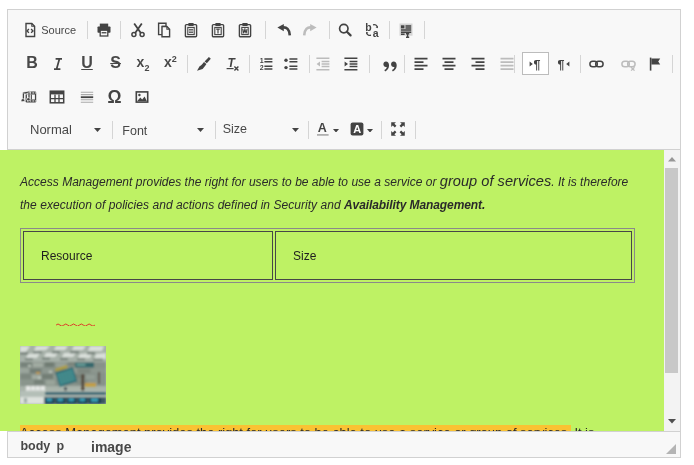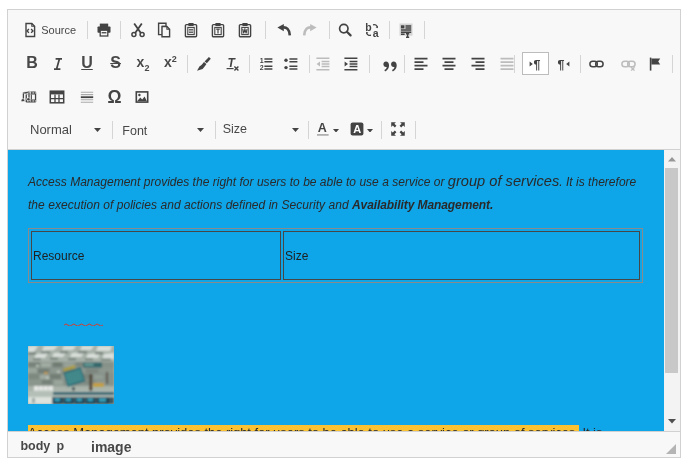--- a/index.html
+++ b/index.html
@@ -1,24 +1,24 @@
 <!DOCTYPE html>
 <html><head><meta charset="utf-8"><style>
 html,body{margin:0;padding:0;width:694px;height:465px;background:#fff;overflow:hidden;}
 *{box-sizing:border-box;font-family:"Liberation Sans",sans-serif;}
 #editor{position:absolute;left:7px;top:9px;width:674px;height:449px;border:1px solid #d1d1d1;background:#f8f8f8;}
 .ic{position:absolute;display:block;}
 .sep{position:absolute;width:1px;}
 .tl{position:absolute;color:#484848;white-space:nowrap;line-height:1;}
 .glyph{position:absolute;color:#484848;line-height:1;white-space:nowrap;text-align:center;}
 .abs{position:absolute;}
-#content{position:absolute;left:8px;top:150px;width:672px;height:281px;background:#0ea5e9;overflow:hidden;}
+#content{position:absolute;left:0;top:150px;width:672px;height:281px;background:#bef264;overflow:hidden;}
 .run{position:absolute;white-space:nowrap;line-height:1;color:#2a2a2a;}
 table.doc{border-collapse:separate;border-spacing:2px;border:1px solid #8a8a8a;table-layout:fixed;}
-table.doc td{border:1px solid #474747;padding:0 1px;font-size:12px;color:#1f1f1f;vertical-align:middle;}
+table.doc td{border:1px solid #474747;padding:0 17px;font-size:12px;color:#1f1f1f;vertical-align:middle;}
 </style></head><body>
 <div id="editor"></div>
 <div class="abs" style="left:8px;top:149px;width:672px;height:1px;background:#d1d1d1"></div>
 <div id="content">
 <div class="run" id="l1" style="left:20px;top:24.4px;font-size:12px;font-style:italic;letter-spacing:0.02px">Access Management provides the right for users to be able to use a service or <span id="big" style="font-size:14.6px">group of services</span><span id="p1c">. It is therefore</span></div>
 <div class="run" id="l2" style="left:20px;top:48.6px;font-size:12px;font-style:italic;letter-spacing:0.04px">the execution of policies and actions defined in Security and <b id="p2b" style="letter-spacing:-0.09px">Availability Management.</b></div>
 <table class="doc" style="position:absolute;left:20px;top:78px;width:614.5px">
 <tbody>
         <tr>
           <td style="width:250px;height:49px">Resource</td>

